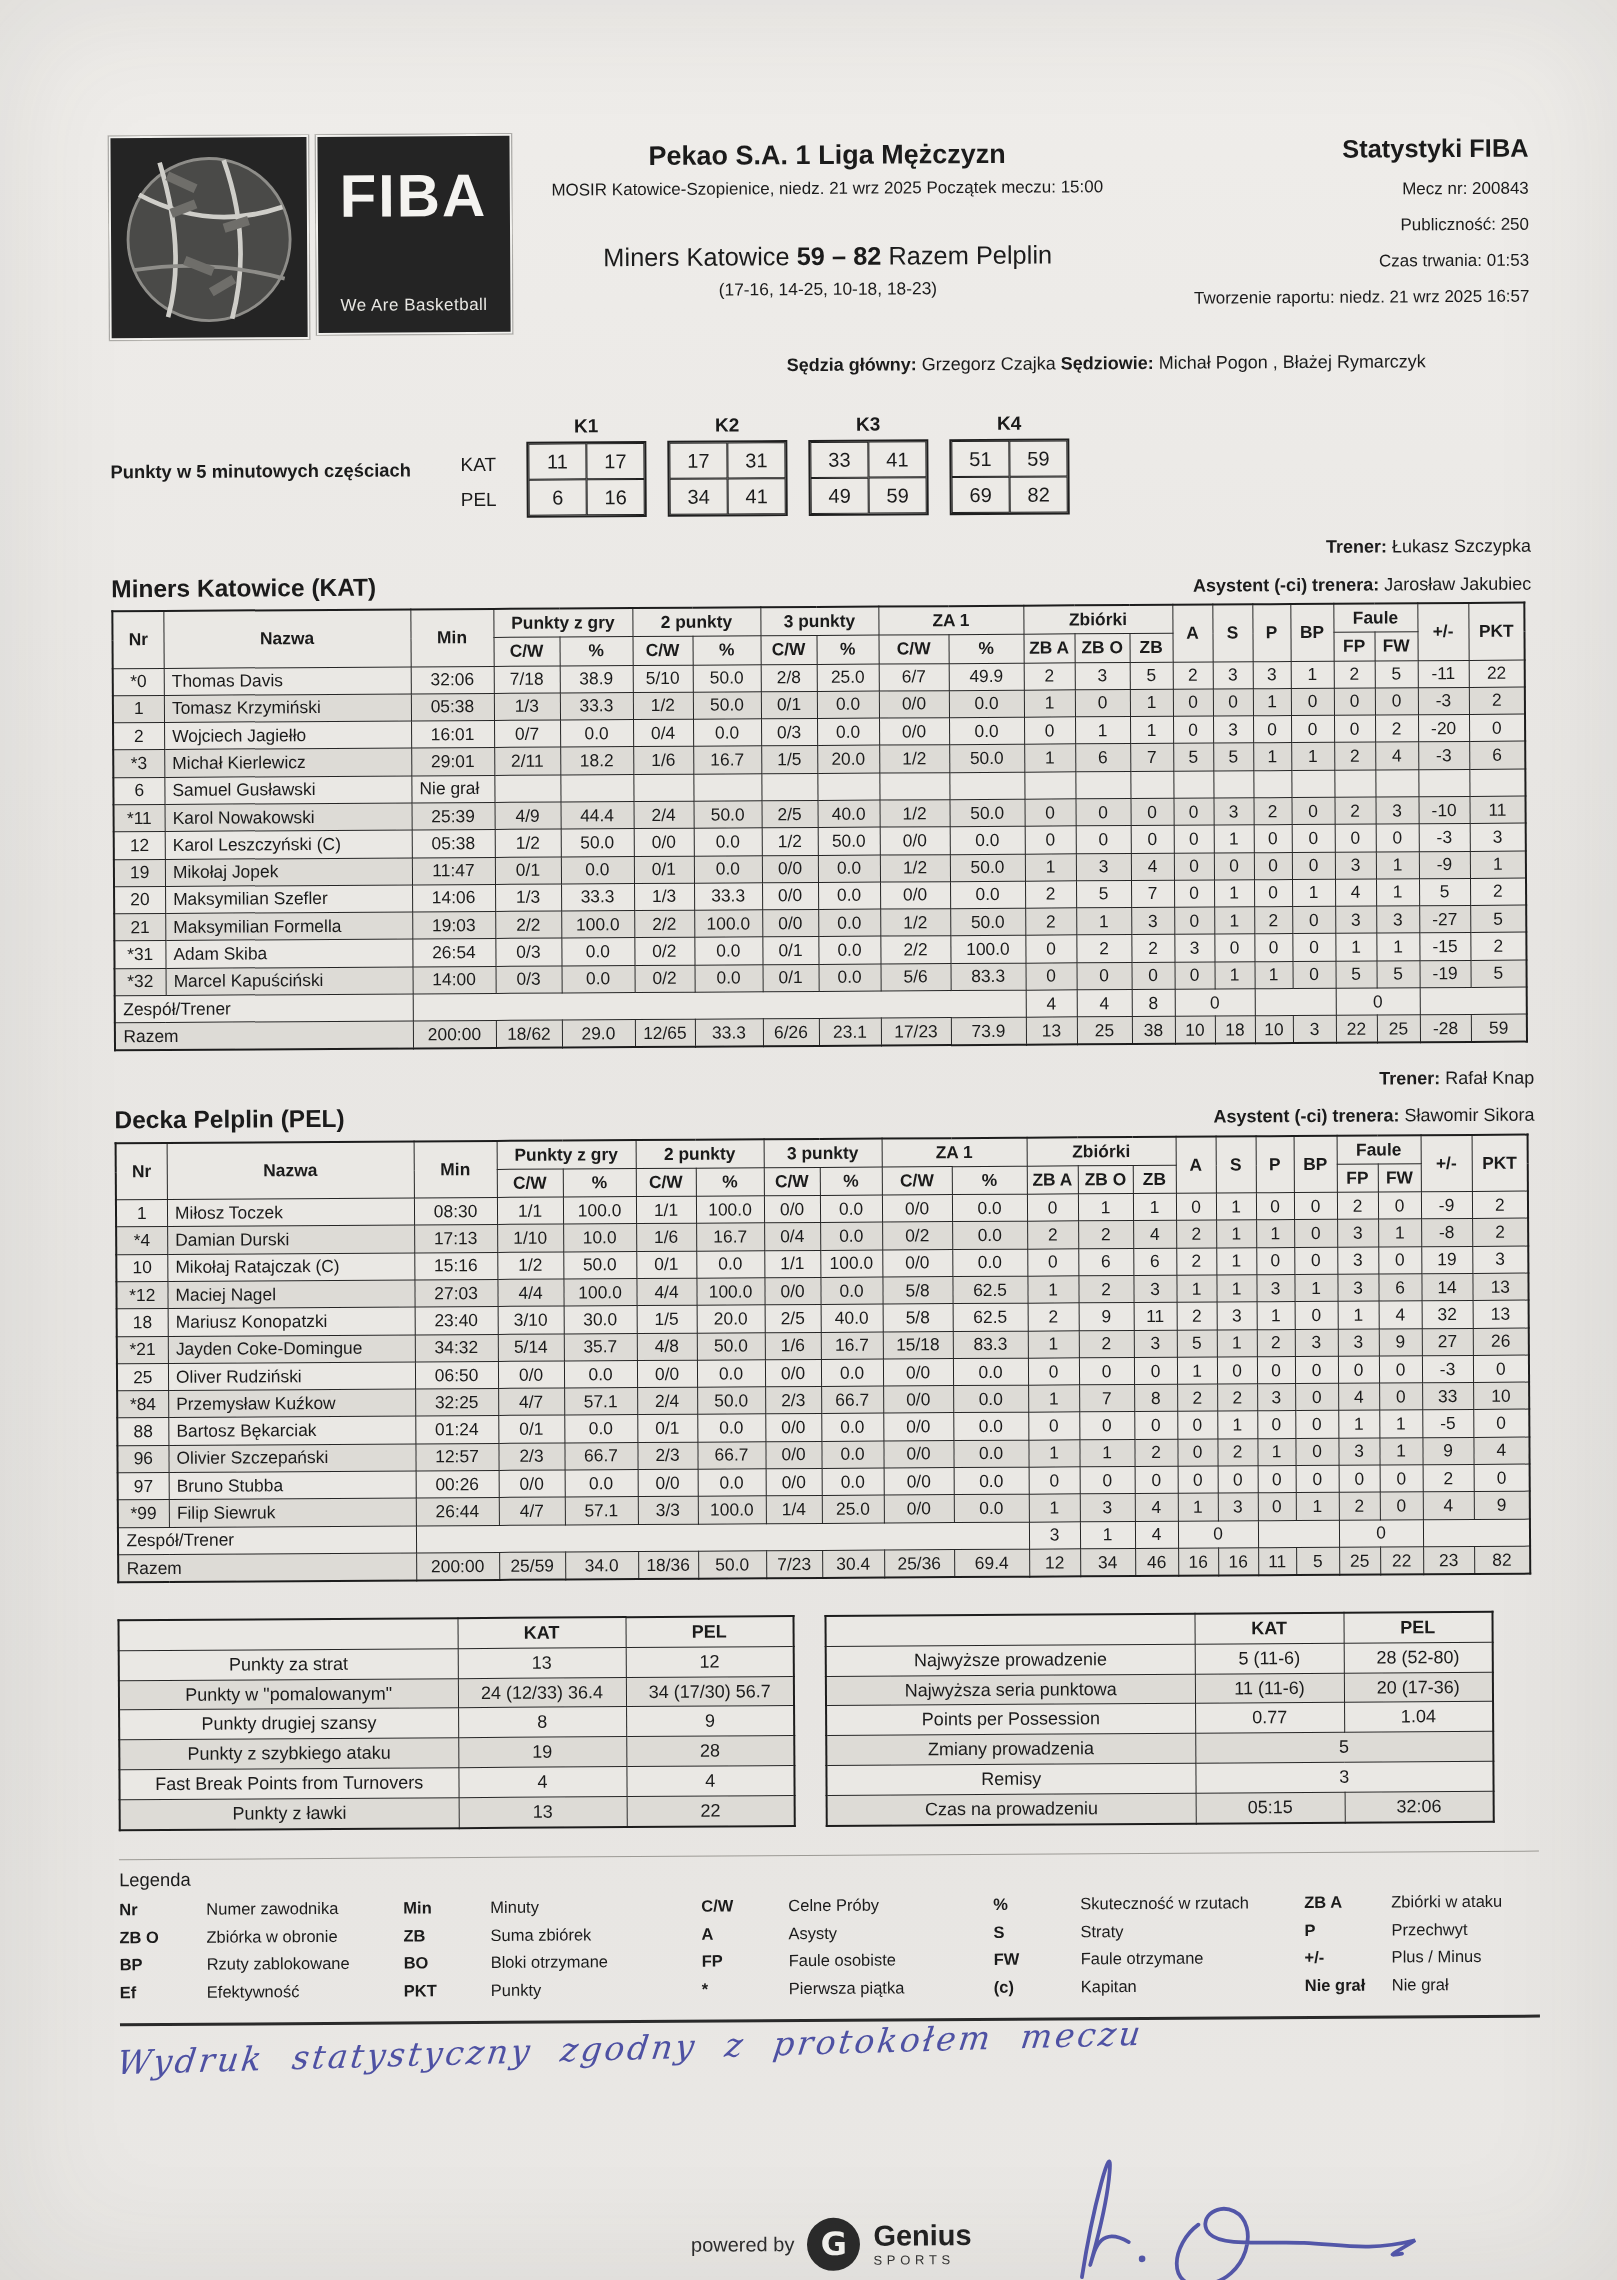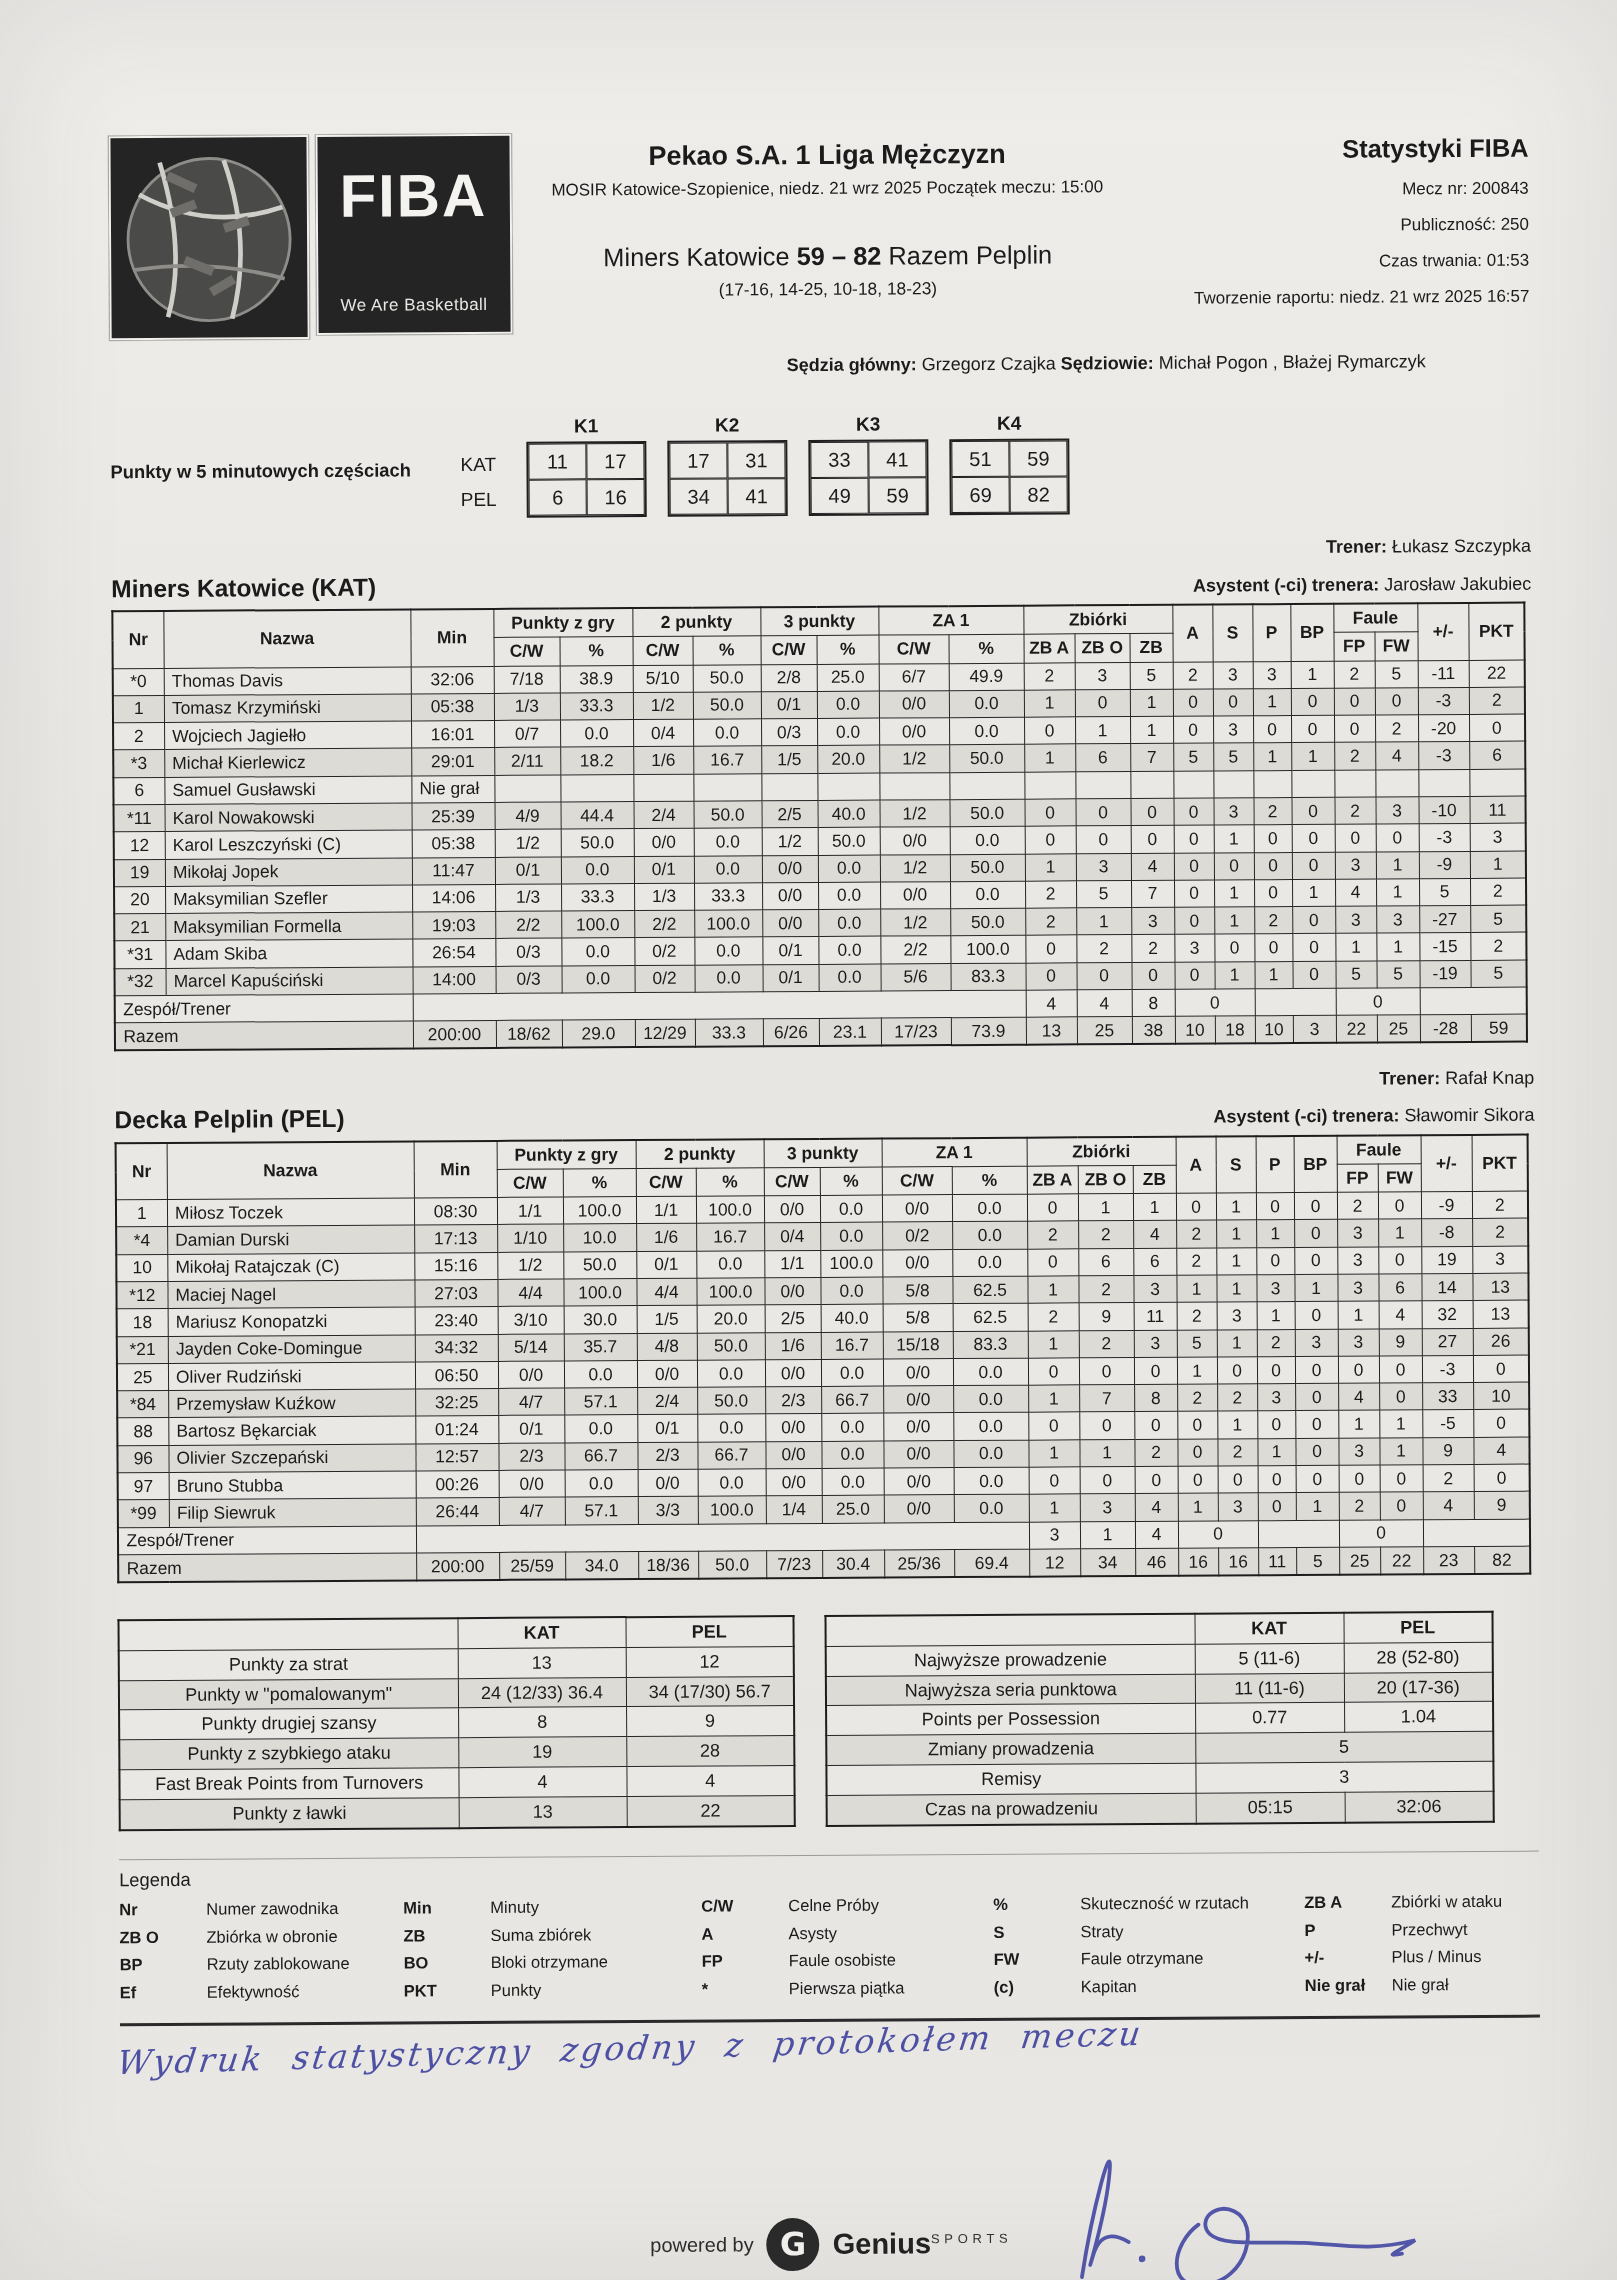--- a/index.html
+++ b/index.html
@@ -78,21 +78,21 @@
   .footer{position:relative;height:339px;margin-top:7.5px;}
   .hand-note{
     font-family:"DejaVu Serif",serif;font-style:italic;color:#41459e;
     font-size:33px;letter-spacing:2.8px;word-spacing:15px;opacity:.92;
     transform:rotate(-1.3deg) skewX(-9deg);transform-origin:left top;
     margin-top:17px;white-space:nowrap;
   }
   .powered{position:absolute;left:50%;top:179px;transform:translateX(-50%);display:flex;align-items:center;gap:13px;}
   .powered-txt{font-size:20px;color:#2c2c2c;}
   .g-mark{width:53px;height:53px;border-radius:50%;background:#2a2a2a;color:#efeeea;display:flex;align-items:center;justify-content:center;font-size:32px;font-weight:bold;font-family:"DejaVu Sans",sans-serif;}
-  .g-word{display:flex;line-height:1;}
+  .g-word{display:flex;flex-direction:column;line-height:1;}
   .g-name{font-size:29px;font-weight:bold;color:#222;}
   .g-sub{font-size:13px;letter-spacing:4.7px;color:#333;margin-top:2.8px;}
   .signature{position:absolute;right:113px;top:56px;}
 </style>
 </head>
 <body>
 
 <div class="sheet">
 
   <div class="hdr">
@@ -554,21 +554,21 @@
             <td colspan="2">0</td>
             <td colspan="2"></td>
             <td colspan="2">0</td>
             <td colspan="2"></td>
           </tr>
           <tr>
             <td colspan="2" class="lbl">Razem</td>
             <td>200:00</td>
             <td>18/62</td>
             <td>29.0</td>
-            <td>12/29</td>
+            <td>12/65</td>
             <td>33.3</td>
             <td>6/26</td>
             <td>23.1</td>
             <td>17/23</td>
             <td>73.9</td>
             <td>13</td>
             <td>25</td>
             <td>38</td>
             <td>10</td>
             <td>18</td>

